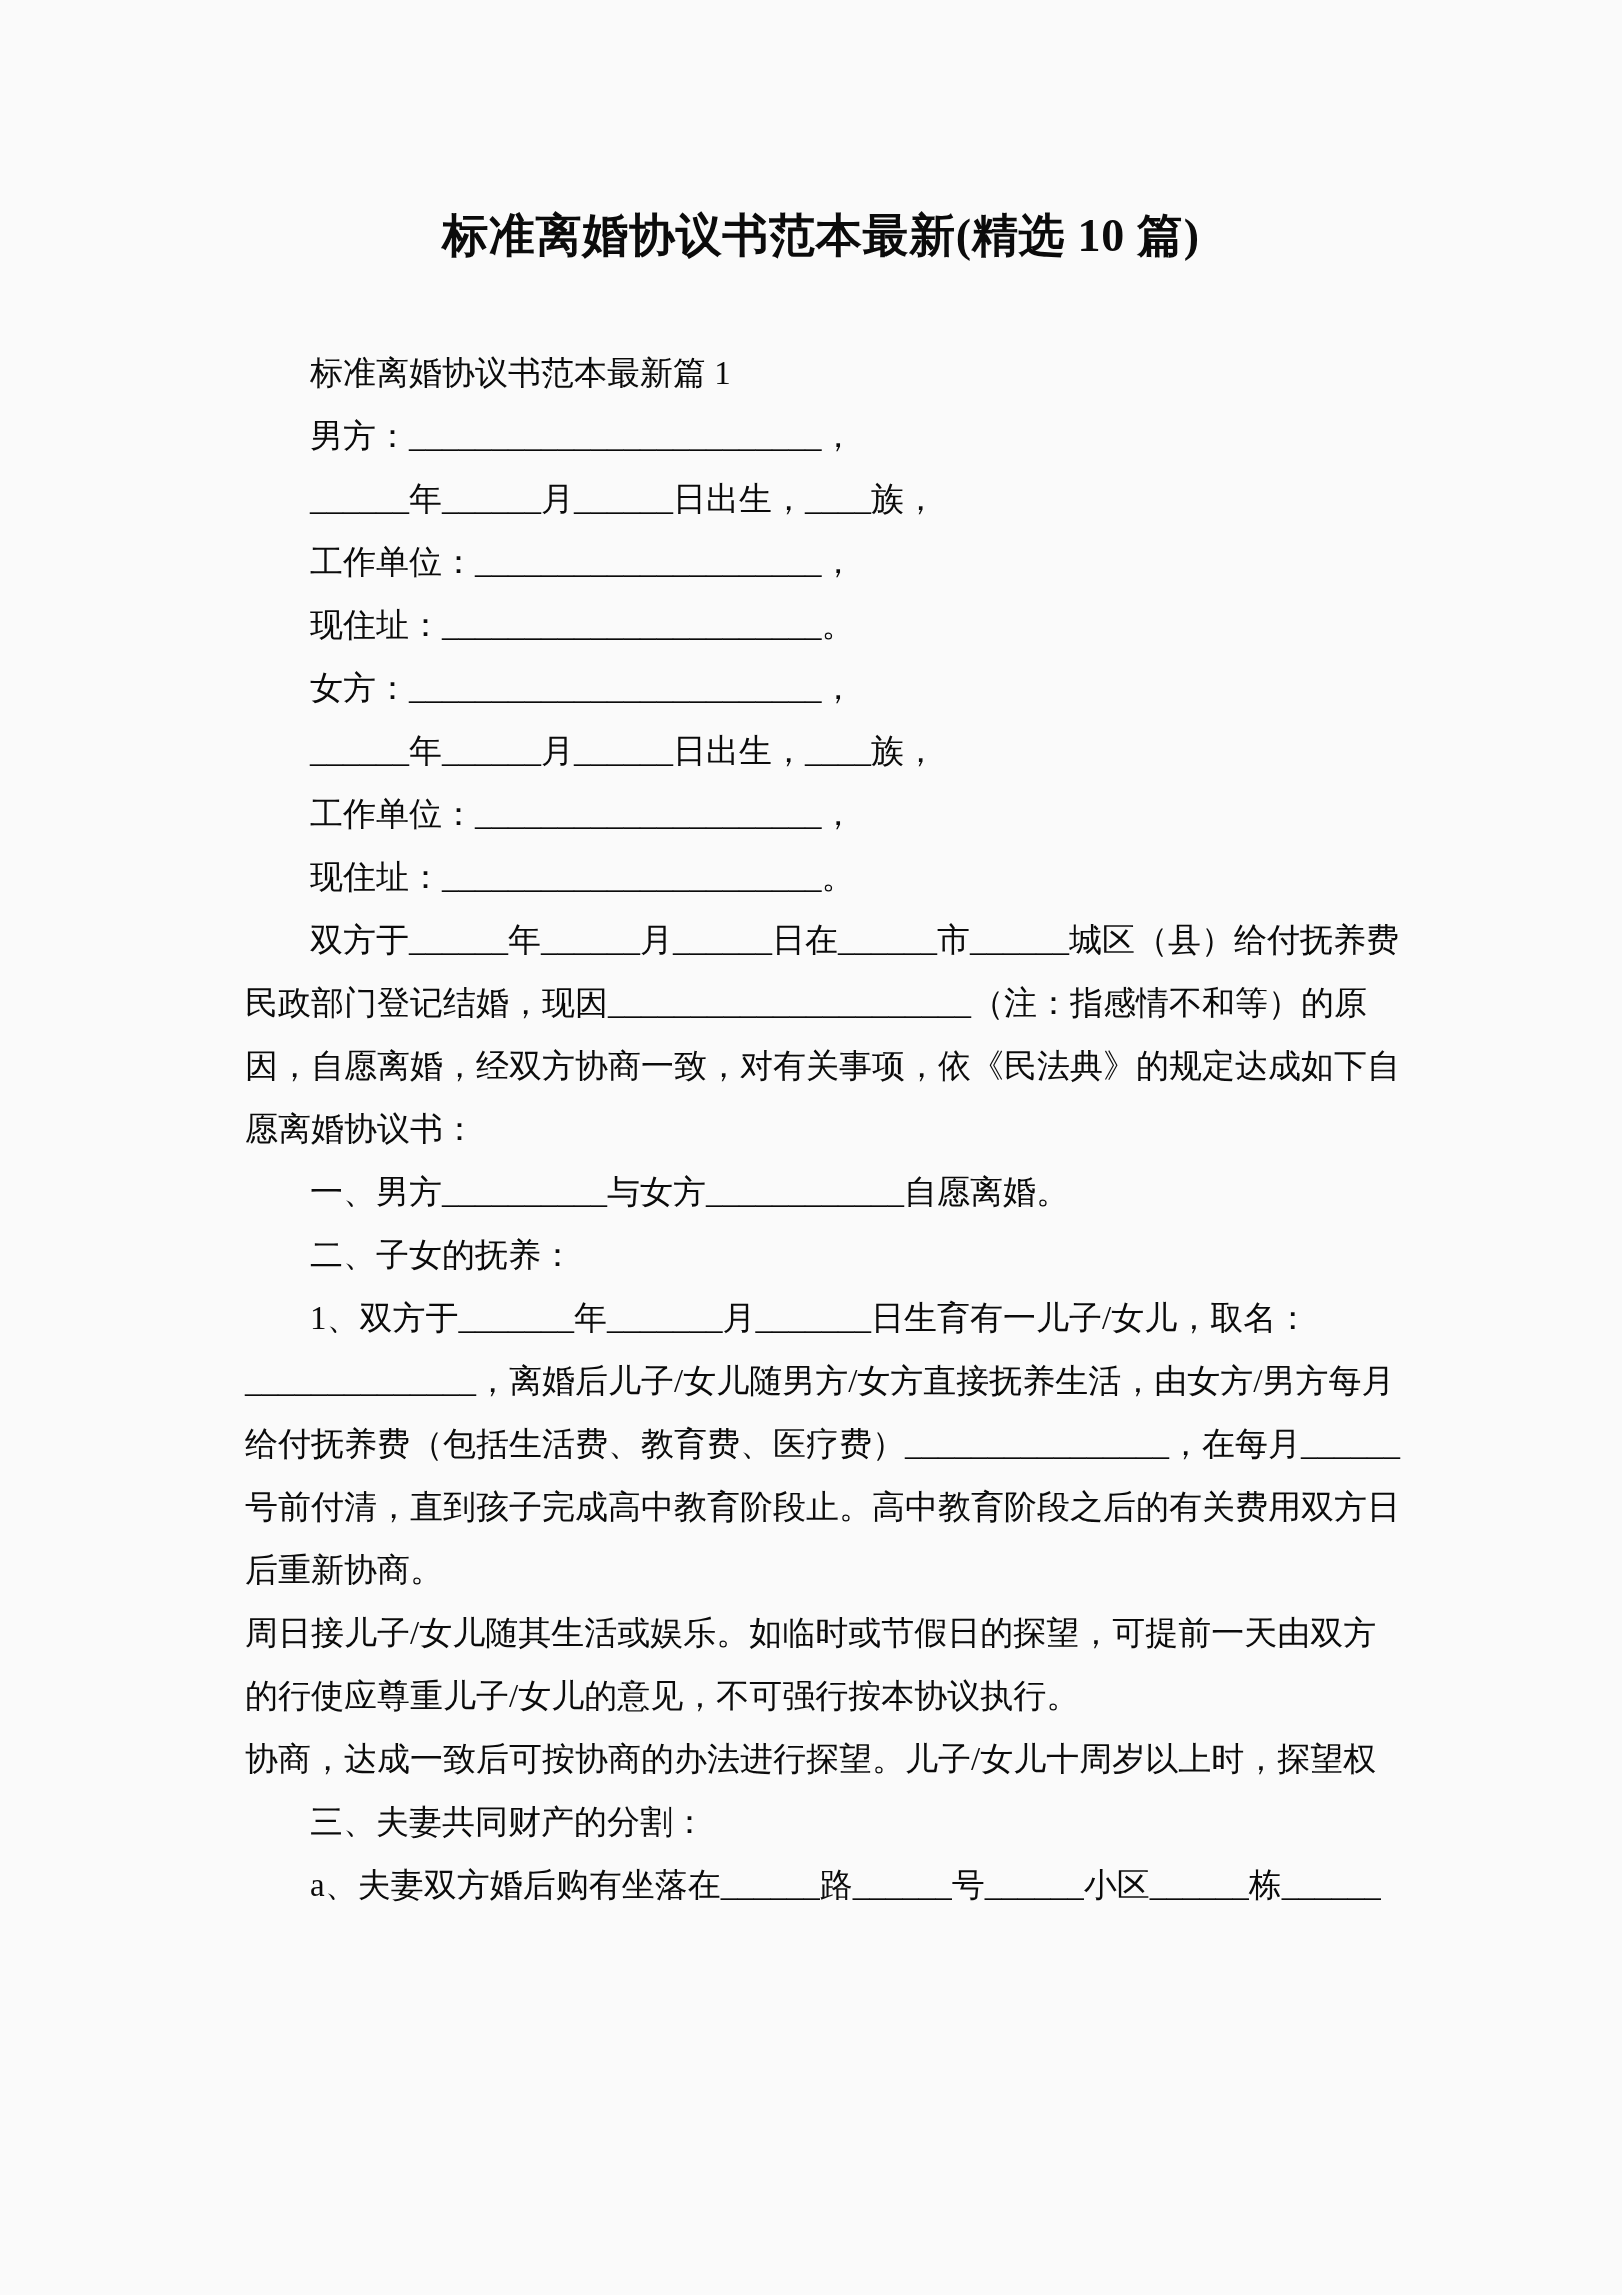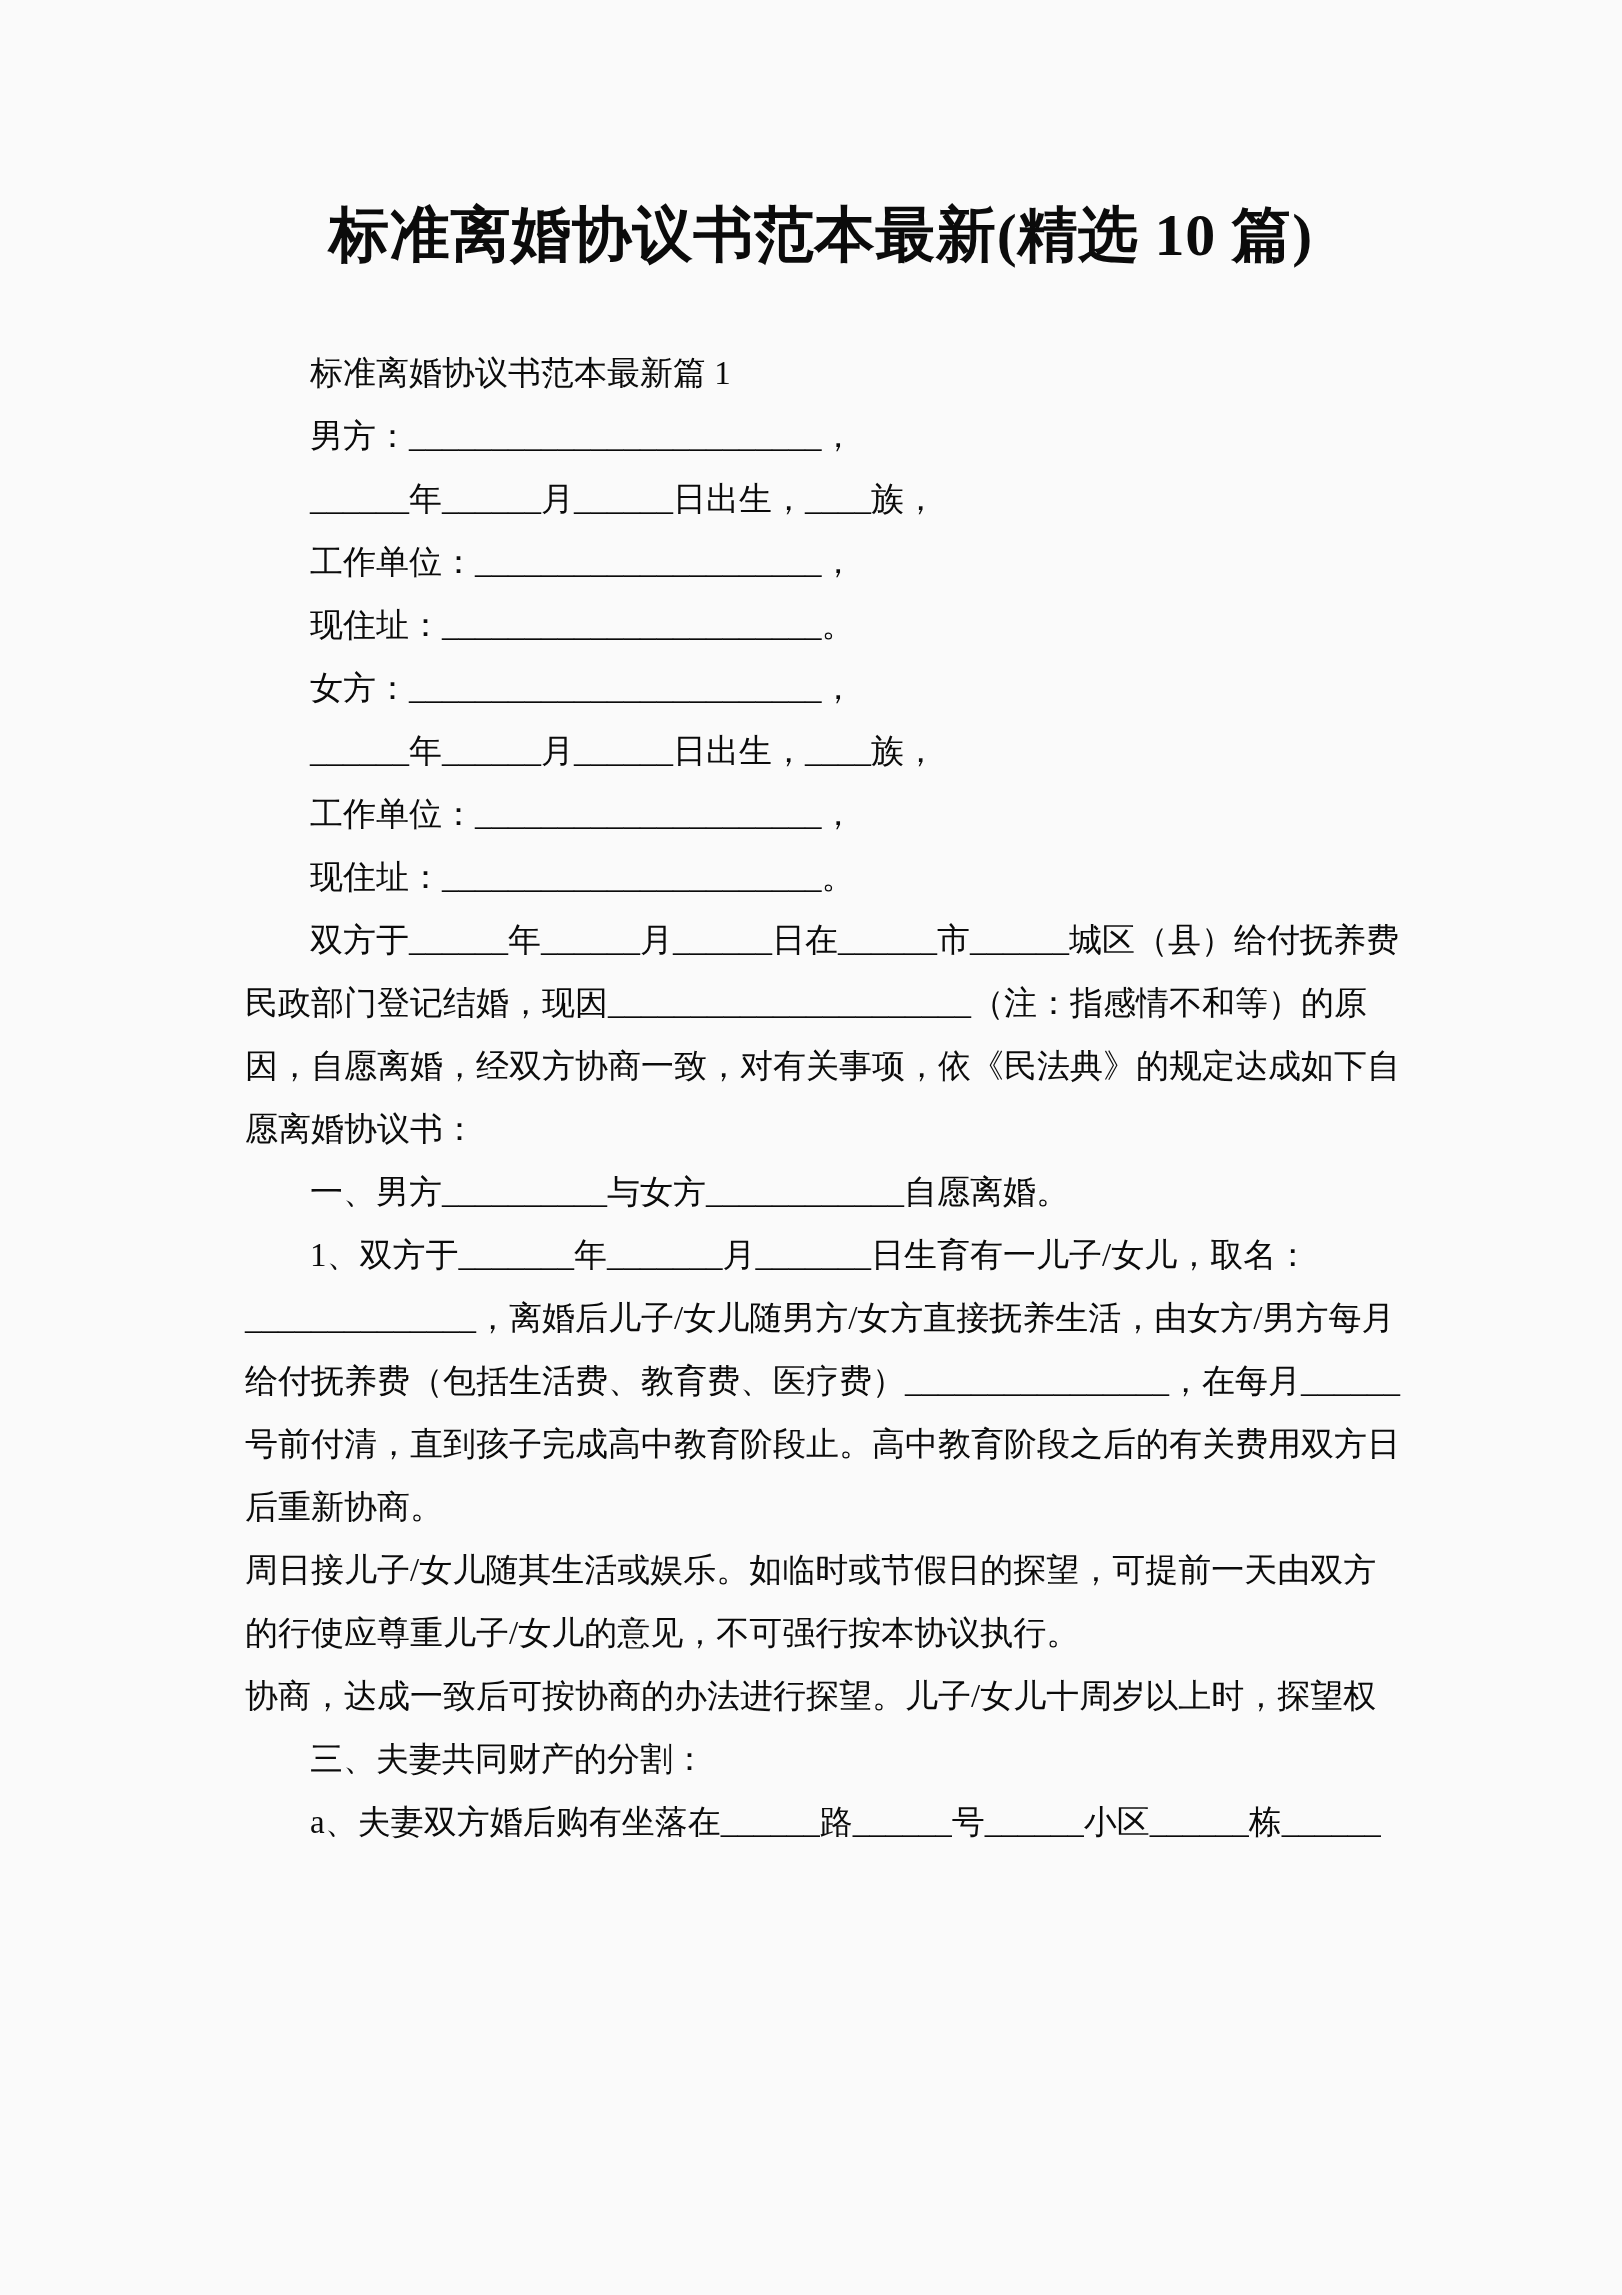--- a/index.html
+++ b/index.html
@@ -18,21 +18,21 @@
   }
   .content {
     position: absolute;
     left: 245px;
     top: 0;
     width: 1152px;
   }
   .title {
     padding-top: 196px;
     text-align: center;
-    font-size: 60px;
+    font-size: 46px;
     font-weight: bold;
     line-height: 79px;
     white-space: nowrap;
     letter-spacing: 0.7px;
   }
   .body-lines {
     margin-top: 67px;
     font-size: 33px;
   }
   .ln {
@@ -56,20 +56,21 @@
       <div class="ln ind">现住址：_______________________。</div>
       <div class="ln ind">女方：_________________________，</div>
       <div class="ln ind">______年______月______日出生，____族，</div>
       <div class="ln ind">工作单位：_____________________，</div>
       <div class="ln ind">现住址：_______________________。</div>
       <div class="ln ind">双方于______年______月______日在______市______城区（县）给付抚养费</div>
       <div class="ln">民政部门登记结婚，现因______________________（注：指感情不和等）的原</div>
       <div class="ln">因，自愿离婚，经双方协商一致，对有关事项，依《民法典》的规定达成如下自</div>
       <div class="ln">愿离婚协议书：</div>
       <div class="ln ind">一、男方__________与女方____________自愿离婚。</div>
+      <div class="ln ind">二、子女的抚养：</div>
       <div class="ln ind">1、双方于_______年_______月_______日生育有一儿子/女儿，取名：</div>
       <div class="ln">______________，离婚后儿子/女儿随男方/女方直接抚养生活，由女方/男方每月</div>
       <div class="ln">给付抚养费（包括生活费、教育费、医疗费）________________，在每月______</div>
       <div class="ln">号前付清，直到孩子完成高中教育阶段止。高中教育阶段之后的有关费用双方日</div>
       <div class="ln">后重新协商。</div>
       <div class="ln">周日接儿子/女儿随其生活或娱乐。如临时或节假日的探望，可提前一天由双方</div>
       <div class="ln">的行使应尊重儿子/女儿的意见，不可强行按本协议执行。</div>
       <div class="ln">协商，达成一致后可按协商的办法进行探望。儿子/女儿十周岁以上时，探望权</div>
       <div class="ln ind">三、夫妻共同财产的分割：</div>
       <div class="ln ind">a、夫妻双方婚后购有坐落在______路______号______小区______栋______</div>

